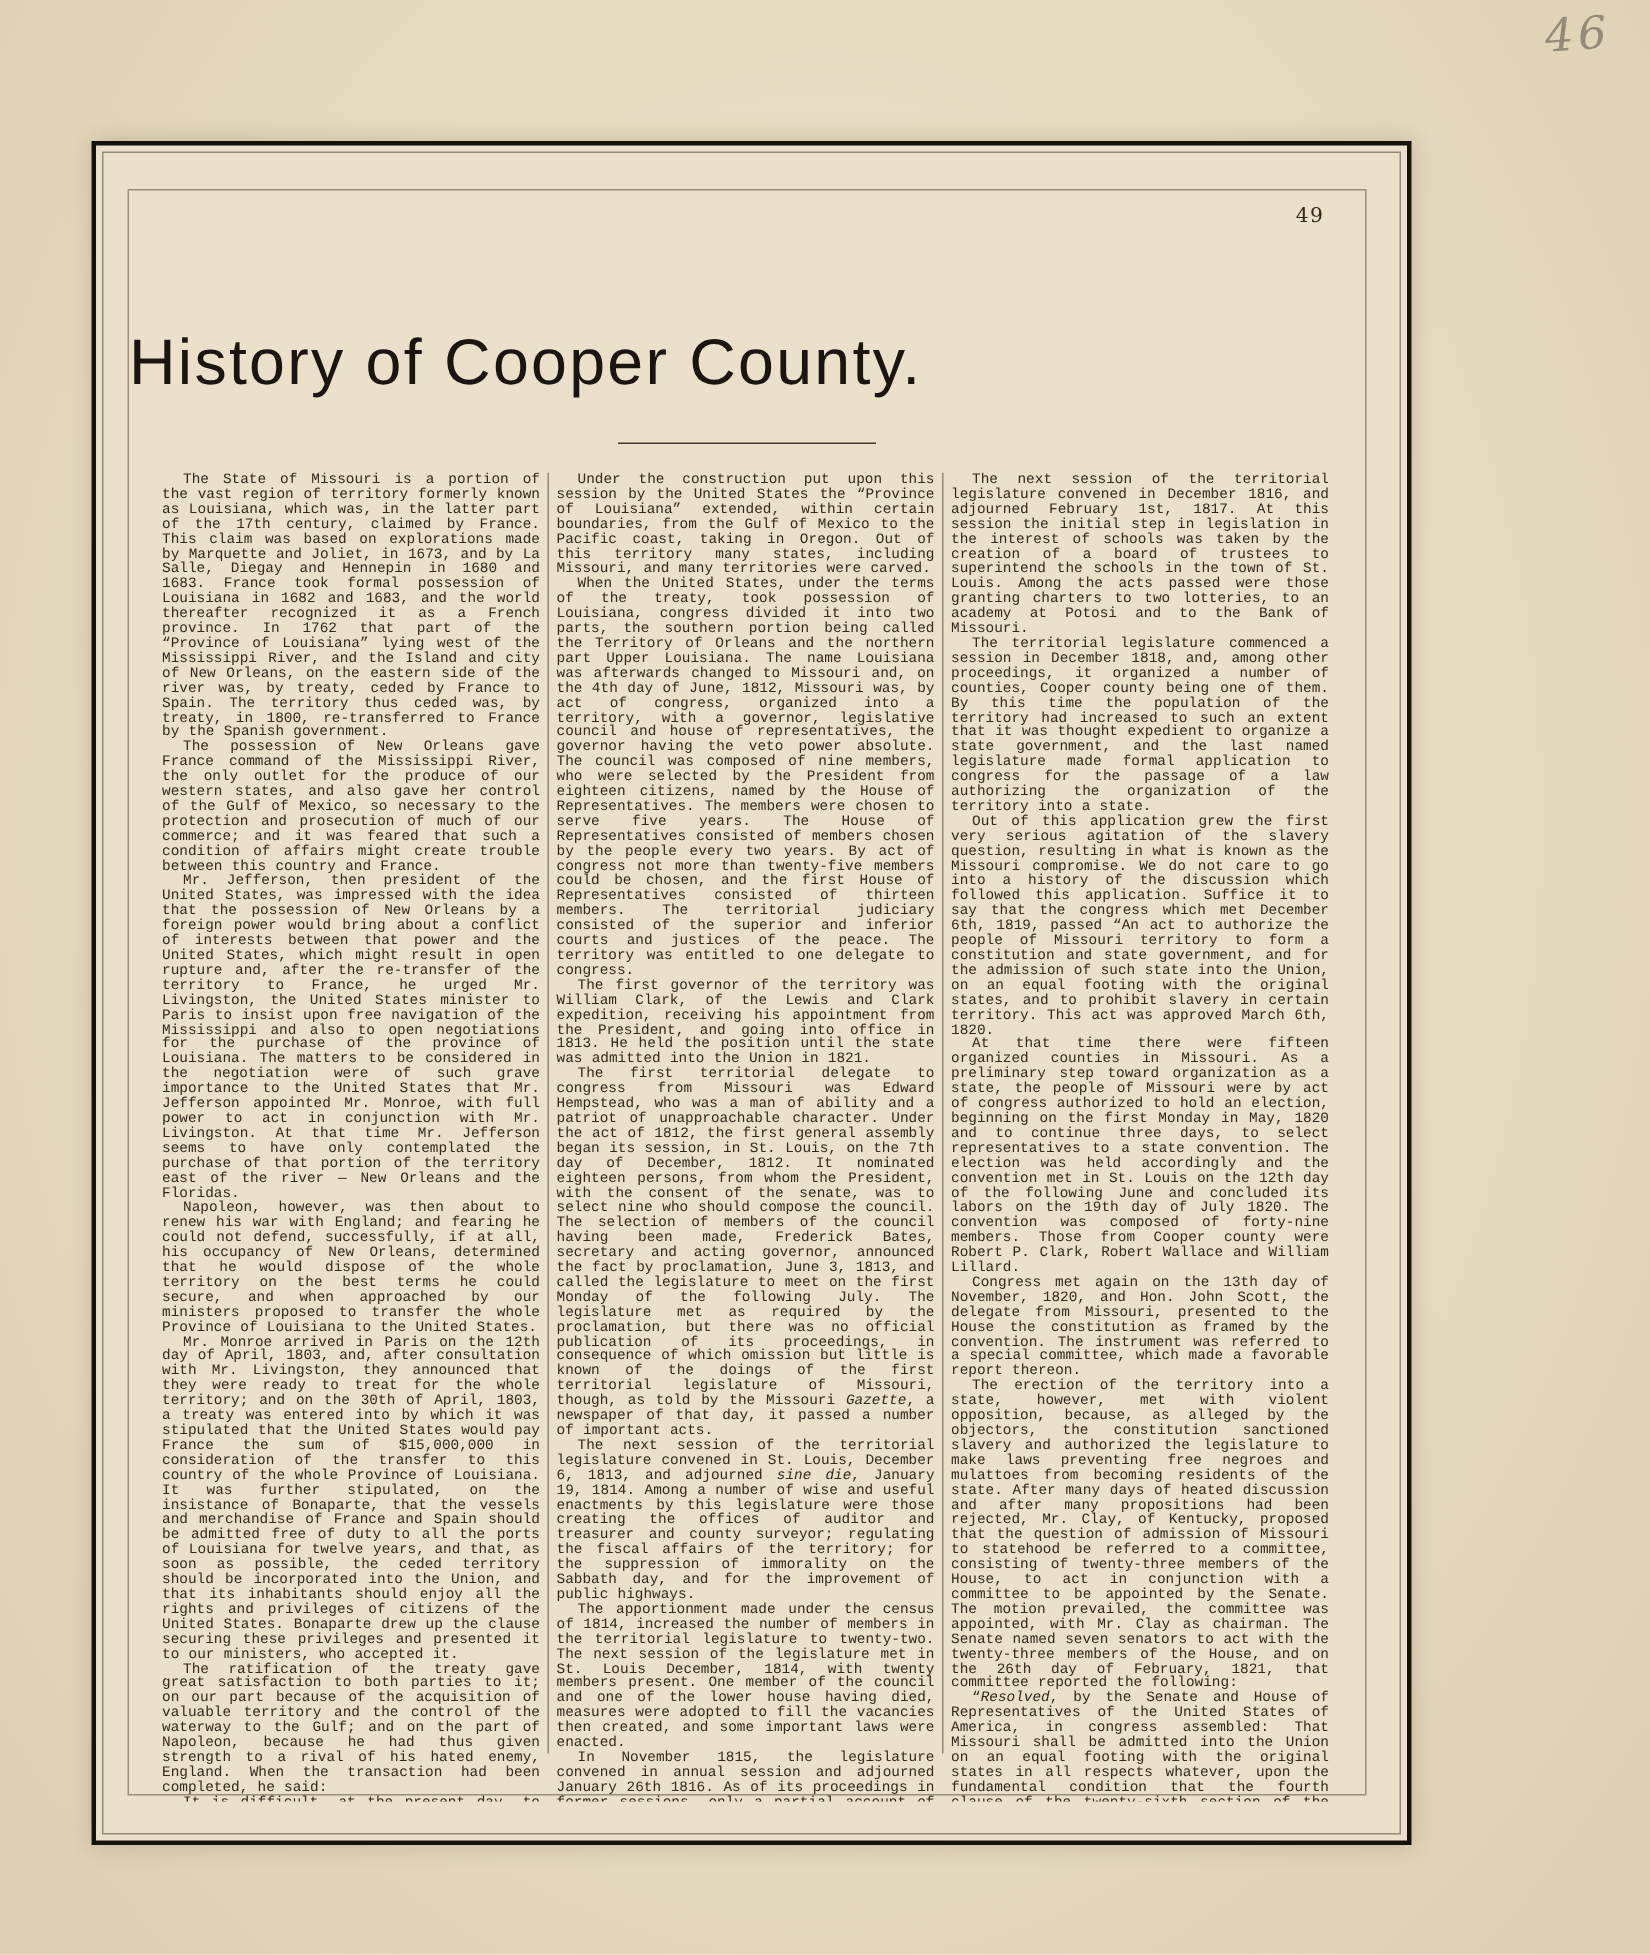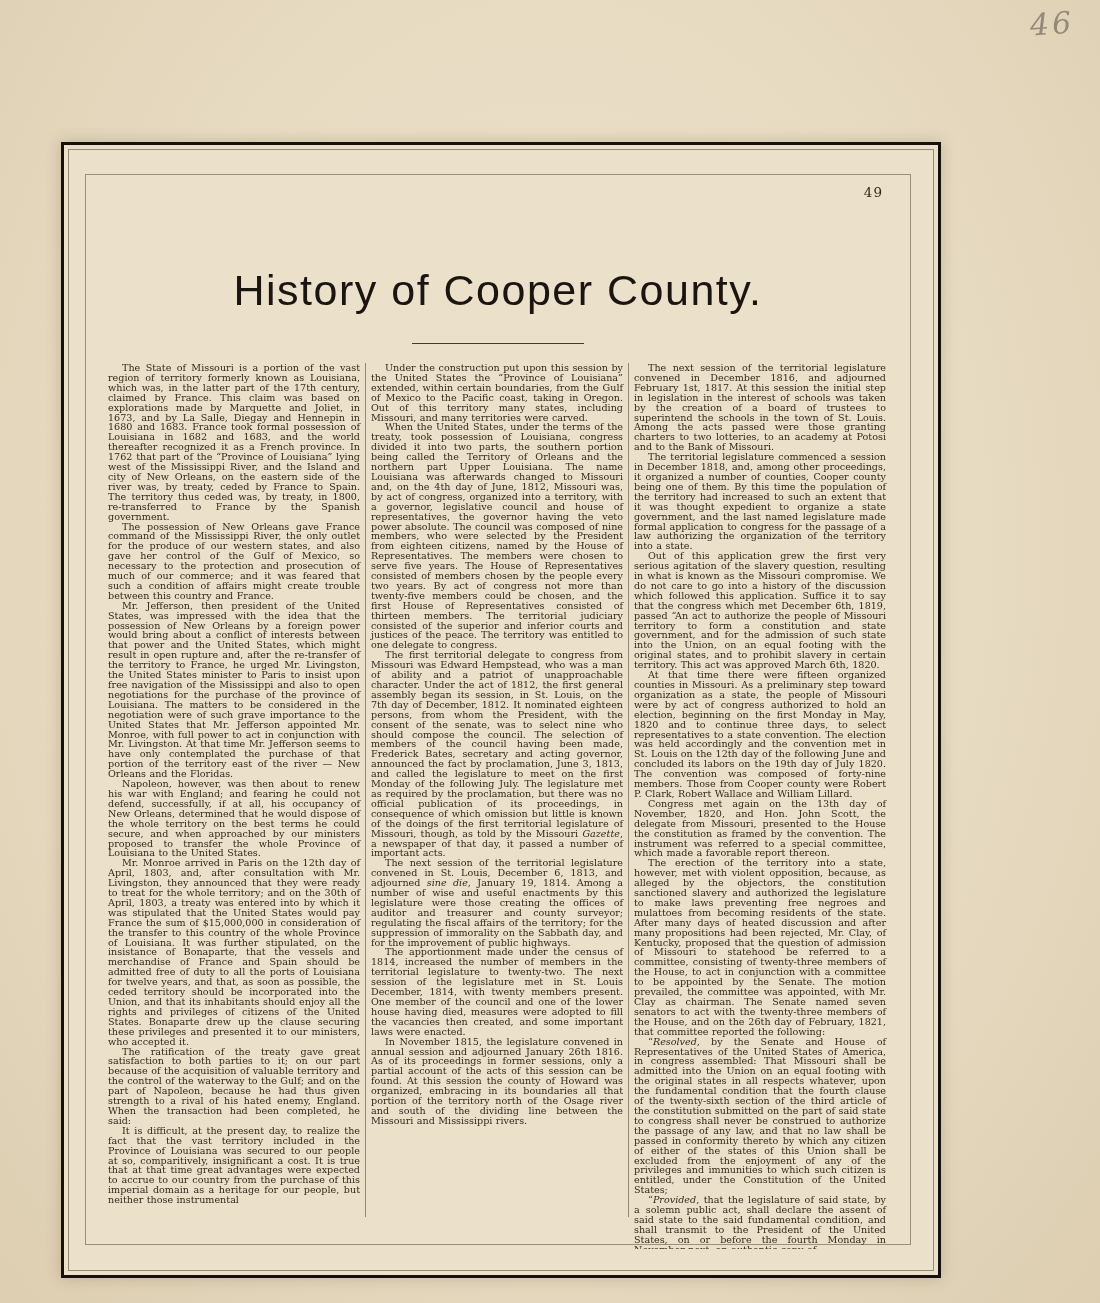--- a/index.html
+++ b/index.html
@@ -23,38 +23,37 @@
     position:absolute; top:6px; left:1030px;
     font-family:"DejaVu Serif", serif; font-style:italic;
     font-size:30px; letter-spacing:3px; color:var(--pencil);
     transform:rotate(-4deg);
   }
   .frame{
     position:absolute; left:61px; top:94px; width:880px; height:1136px;
     border:3px solid var(--frame);
     background:var(--paper_inner);
     box-shadow:0 0 14px rgba(90,70,40,0.25);
-    margin-top:48px;
   }
   .frame-line{
     position:absolute; left:4px; top:4px; right:4px; bottom:4px;
     border:1px solid rgba(80,66,50,0.55);
     pointer-events:none;
   }
   .textbox{
     position:absolute; left:21px; top:29px; right:27px; bottom:30px;
     border:1px solid rgba(90,76,58,0.55);
   }
   .pagenum{
     position:absolute; top:9px; right:27px;
     font-size:13.5px; color:var(--ink); letter-spacing:1px;
   }
   .title{
     position:absolute; top:94px; left:0; right:0;
-    text-align:center;
+    text-align:left;
     font-family:"Liberation Sans", sans-serif;
     font-weight:400;
     font-size:43px; line-height:1;
     letter-spacing:1.5px;
     color:var(--title_ink);
   }
   .title-rule{
     position:absolute; top:168px; left:50%; margin-left:-86px;
     width:172px; height:0;
     border-top:1.5px solid #43392c;
@@ -70,21 +69,21 @@
     font-size:9.6px; line-height:9.9px;
     text-align:justify;
     word-spacing:0.4px;
   }
   .coldiv{
     flex:0 0 1px; width:1px; height:854px;
     margin:0 5px;
     background:rgba(90,76,58,0.6);
   }
   .para{margin:0;}
-  .para.ind{text-indent:14px;}
+  .para.ind{text-indent:14px;font-family:Liberation Mono, monospace;}
 </style>
 </head>
 <body>
 
 <div class="scan">
   <div class="folio">46</div>
 
   <div class="frame">
     <div class="frame-line"></div>
 
@@ -101,20 +100,21 @@
             <p class="para ind">Mr. Jefferson, then president of the United States, was impressed with the idea that the possession of New Orleans by a foreign power would bring about a conflict of interests between that power and the United States, which might result in open rupture and, after the re-transfer of the territory to France, he urged Mr. Livingston, the United States minister to Paris to insist upon free navigation of the Mississippi and also to open negotiations for the purchase of the province of Louisiana. The matters to be considered in the negotiation were of such grave importance to the United States that Mr. Jefferson appointed Mr. Monroe, with full power to act in conjunction with Mr. Livingston. At that time Mr. Jefferson seems to have only contemplated the purchase of that portion of the territory east of the river — New Orleans and the Floridas.</p>
             <p class="para ind">Napoleon, however, was then about to renew his war with England; and fearing he could not defend, successfully, if at all, his occupancy of New Orleans, determined that he would dispose of the whole territory on the best terms he could secure, and when approached by our ministers proposed to transfer the whole Province of Louisiana to the United States.</p>
             <p class="para ind">Mr. Monroe arrived in Paris on the 12th day of April, 1803, and, after consultation with Mr. Livingston, they announced that they were ready to treat for the whole territory; and on the 30th of April, 1803, a treaty was entered into by which it was stipulated that the United States would pay France the sum of $15,000,000 in consideration of the transfer to this country of the whole Province of Louisiana. It was further stipulated, on the insistance of Bonaparte, that the vessels and merchandise of France and Spain should be admitted free of duty to all the ports of Louisiana for twelve years, and that, as soon as possible, the ceded territory should be incorporated into the Union, and that its inhabitants should enjoy all the rights and privileges of citizens of the United States. Bonaparte drew up the clause securing these privileges and presented it to our ministers, who accepted it.</p>
             <p class="para ind">The ratification of the treaty gave great satisfaction to both parties to it; on our part because of the acquisition of valuable territory and the control of the waterway to the Gulf; and on the part of Napoleon, because he had thus given strength to a rival of his hated enemy, England. When the transaction had been completed, he said:</p>
             <p class="para ind">It is difficult, at the present day, to realize the fact that the vast territory included in the Province of Louisiana was secured to our people at so, comparitively, insignificant a cost. It is true that at that time great advantages were expected to accrue to our country from the purchase of this imperial domain as a heritage for our people, but neither those instrumental</p>
           </div>
         <div class="coldiv"></div>
         <div class="col">
             <p class="para ind">Under the construction put upon this session by the United States the “Province of Louisiana” extended, within certain boundaries, from the Gulf of Mexico to the Pacific coast, taking in Oregon. Out of this territory many states, including Missouri, and many territories were carved.</p>
             <p class="para ind">When the United States, under the terms of the treaty, took possession of Louisiana, congress divided it into two parts, the southern portion being called the Territory of Orleans and the northern part Upper Louisiana. The name Louisiana was afterwards changed to Missouri and, on the 4th day of June, 1812, Missouri was, by act of congress, organized into a territory, with a governor, legislative council and house of representatives, the governor having the veto power absolute. The council was composed of nine members, who were selected by the President from eighteen citizens, named by the House of Representatives. The members were chosen to serve five years. The House of Representatives consisted of members chosen by the people every two years. By act of congress not more than twenty-five members could be chosen, and the first House of Representatives consisted of thirteen members. The territorial judiciary consisted of the superior and inferior courts and justices of the peace. The territory was entitled to one delegate to congress.</p>
+            <p class="para ind">The first governor of the territory was William Clark, of the Lewis and Clark expedition, receiving his appointment from the President, and going into office in 1813. He held the position until the state was admitted into the Union in 1821.</p>
             <p class="para ind">The first territorial delegate to congress from Missouri was Edward Hempstead, who was a man of ability and a patriot of unapproachable character. Under the act of 1812, the first general assembly began its session, in St. Louis, on the 7th day of December, 1812. It nominated eighteen persons, from whom the President, with the consent of the senate, was to select nine who should compose the council. The selection of members of the council having been made, Frederick Bates, secretary and acting governor, announced the fact by proclamation, June 3, 1813, and called the legislature to meet on the first Monday of the following July. The legislature met as required by the proclamation, but there was no official publication of its proceedings, in consequence of which omission but little is known of the doings of the first territorial legislature of Missouri, though, as told by the Missouri <i>Gazette</i>, a newspaper of that day, it passed a number of important acts.</p>
             <p class="para ind">The next session of the territorial legislature convened in St. Louis, December 6, 1813, and adjourned <i>sine die</i>, January 19, 1814. Among a number of wise and useful enactments by this legislature were those creating the offices of auditor and treasurer and county surveyor; regulating the fiscal affairs of the territory; for the suppression of immorality on the Sabbath day, and for the improvement of public highways.</p>
             <p class="para ind">The apportionment made under the census of 1814, increased the number of members in the territorial legislature to twenty-two. The next session of the legislature met in St. Louis December, 1814, with twenty members present. One member of the council and one of the lower house having died, measures were adopted to fill the vacancies then created, and some important laws were enacted.</p>
             <p class="para ind">In November 1815, the legislature convened in annual session and adjourned January 26th 1816. As of its proceedings in former sessions, only a partial account of the acts of this session can be found. At this session the county of Howard was organized, embracing in its boundaries all that portion of the territory north of the Osage river and south of the dividing line between the Missouri and Mississippi rivers.</p>
           </div>
         <div class="coldiv"></div>
         <div class="col">
             <p class="para ind">The next session of the territorial legislature convened in December 1816, and adjourned February 1st, 1817. At this session the initial step in legislation in the interest of schools was taken by the creation of a board of trustees to superintend the schools in the town of St. Louis. Among the acts passed were those granting charters to two lotteries, to an academy at Potosi and to the Bank of Missouri.</p>
             <p class="para ind">The territorial legislature commenced a session in December 1818, and, among other proceedings, it organized a number of counties, Cooper county being one of them. By this time the population of the territory had increased to such an extent that it was thought expedient to organize a state government, and the last named legislature made formal application to congress for the passage of a law authorizing the organization of the territory into a state.</p>
             <p class="para ind">Out of this application grew the first very serious agitation of the slavery question, resulting in what is known as the Missouri compromise. We do not care to go into a history of the discussion which followed this application. Suffice it to say that the congress which met December 6th, 1819, passed “An act to authorize the people of Missouri territory to form a constitution and state government, and for the admission of such state into the Union, on an equal footing with the original states, and to prohibit slavery in certain territory. This act was approved March 6th, 1820.</p>

